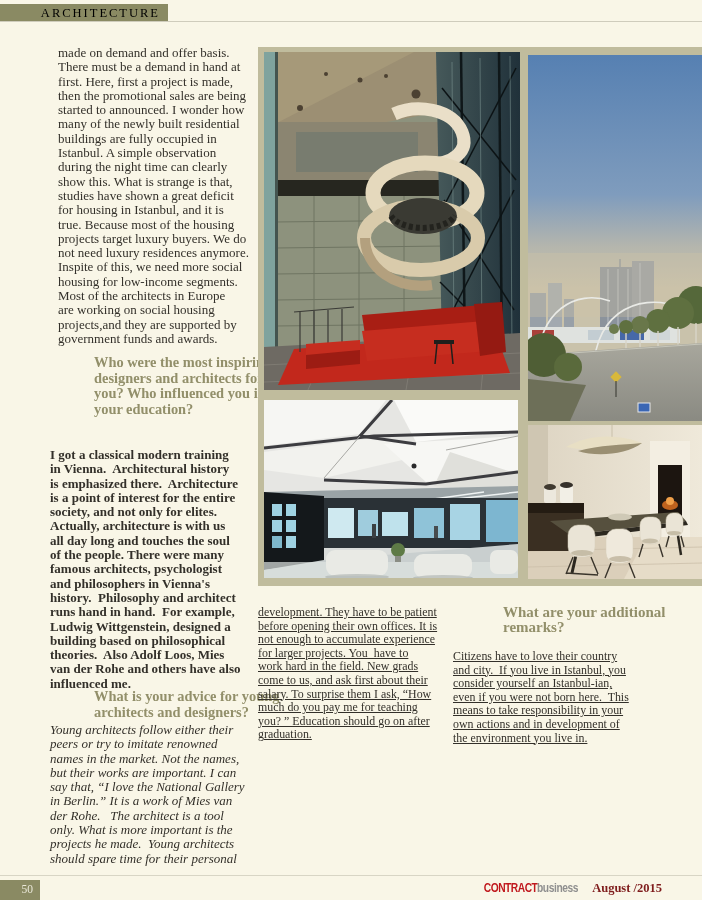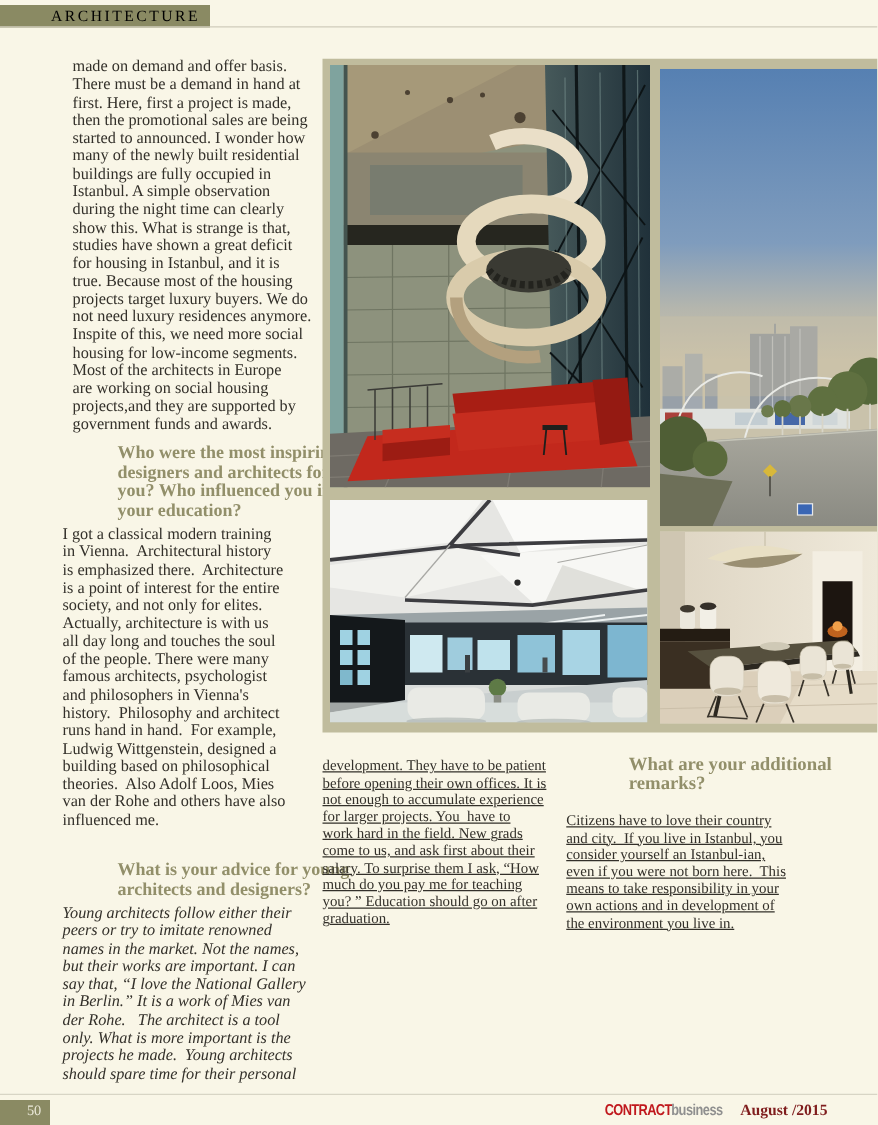--- a/index.html
+++ b/index.html
@@ -58,21 +58,21 @@
 Inspite of this, we need more social
 housing for low-income segments.
 Most of the architects in Europe
 are working on social housing
 projects,and they are supported by
 government funds and awards.</div>
 <div class="abs txt hd hd14" style="left:50px;top:355px;width:215px;">Who were the most inspiring
 designers and architects for
 you? Who influenced you in
 your education?</div>
-<div class="abs txt body13" style="left:50px;top:420px;width:215px;">I got a classical modern training
+<div class="abs txt body13" style="left:50px;top:448px;width:215px;font-weight:bold;">I got a classical modern training
 in Vienna.  Architectural history
 is emphasized there.  Architecture
 is a point of interest for the entire
 society, and not only for elites.
 Actually, architecture is with us
 all day long and touches the soul
 of the people. There were many
 famous architects, psychologist
 and philosophers in Vienna's
 history.  Philosophy and architect

